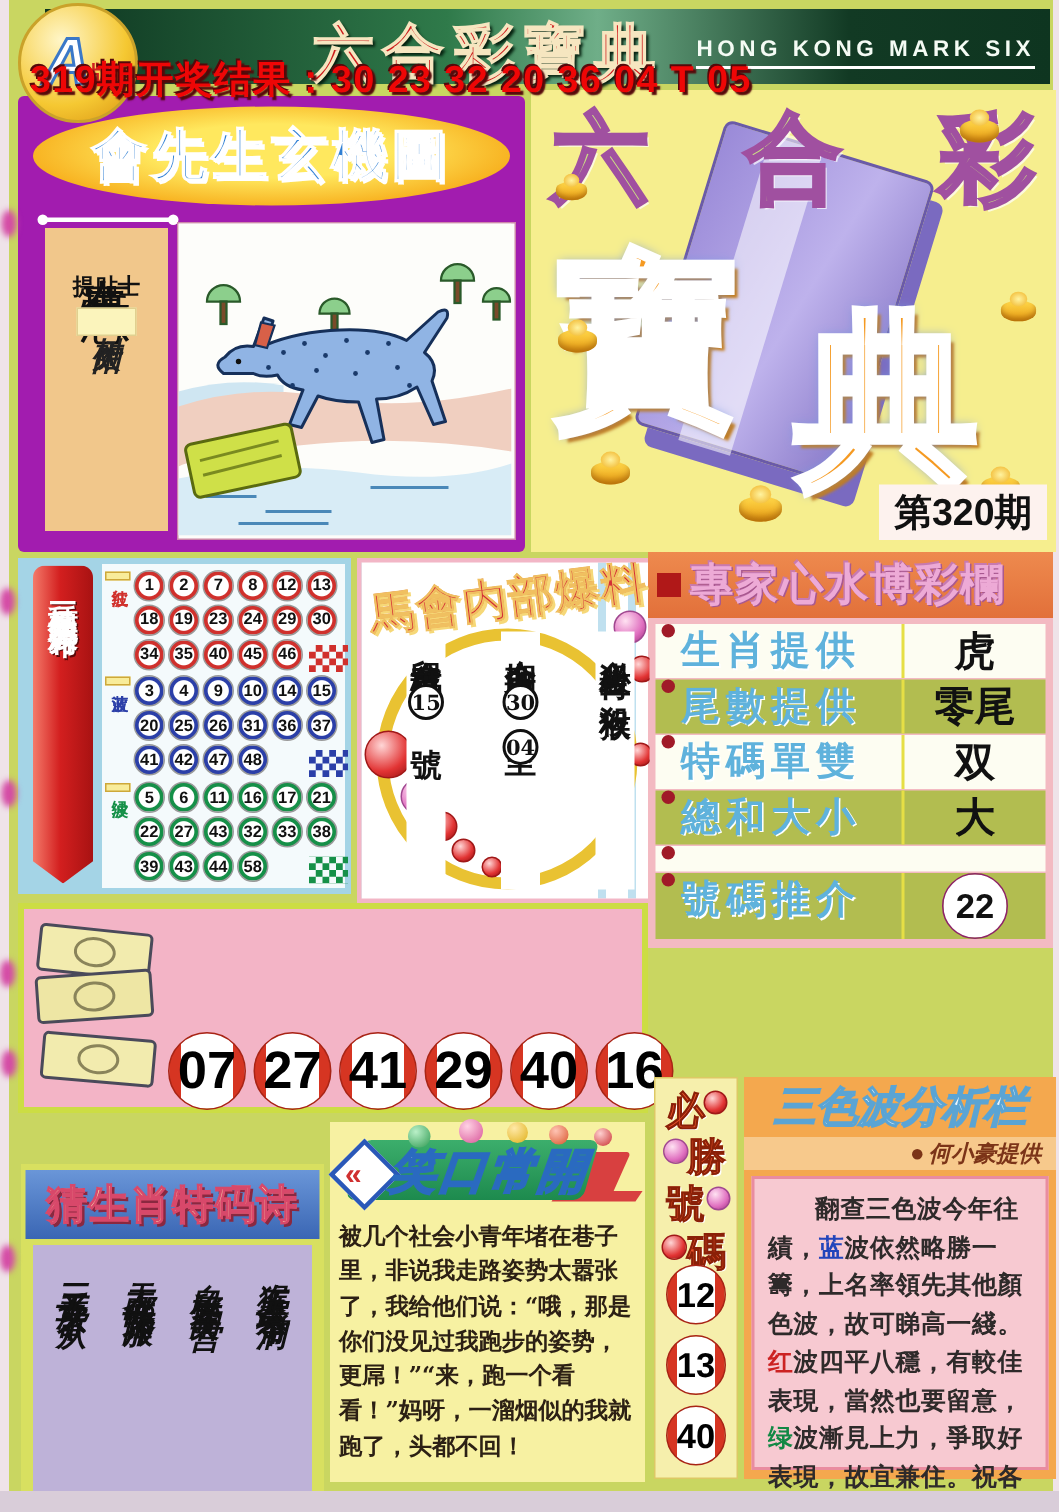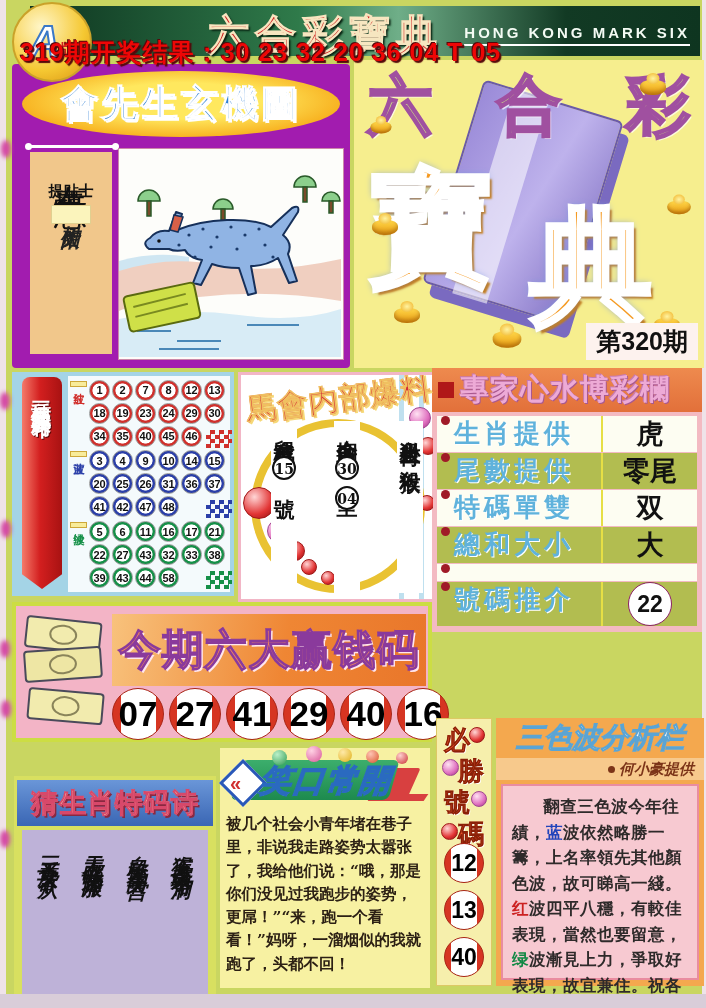--- a/index.html
+++ b/index.html
@@ -446,23 +446,20 @@
         <g transform="translate(2,40) rotate(-4)">
             <rect width="76" height="30" rx="3" fill="#eee6a4" stroke="#4a4a5a" stroke-width="2"></rect>
             <ellipse cx="38" cy="15" rx="13" ry="9" fill="none" stroke="#8a845a" stroke-width="2"></ellipse>
           </g>
         <g transform="translate(8,76) rotate(5)">
             <rect width="74" height="30" rx="3" fill="#f2ebae" stroke="#4a4a5a" stroke-width="2"></rect>
             <ellipse cx="37" cy="15" rx="13" ry="9" fill="none" stroke="#8a845a" stroke-width="2"></ellipse>
           </g>
       </svg>
     </div>
-    <div class="win-banner">
-      <span class="win-title">今期六大赢钱码</span>
-    </div>
     <div class="win-balls">
         <div class="bigball">07</div>
         <div class="bigball">27</div>
         <div class="bigball">41</div>
         <div class="bigball">29</div>
         <div class="bigball">40</div>
         <div class="bigball">16</div>
       </div>
   </div>
 

